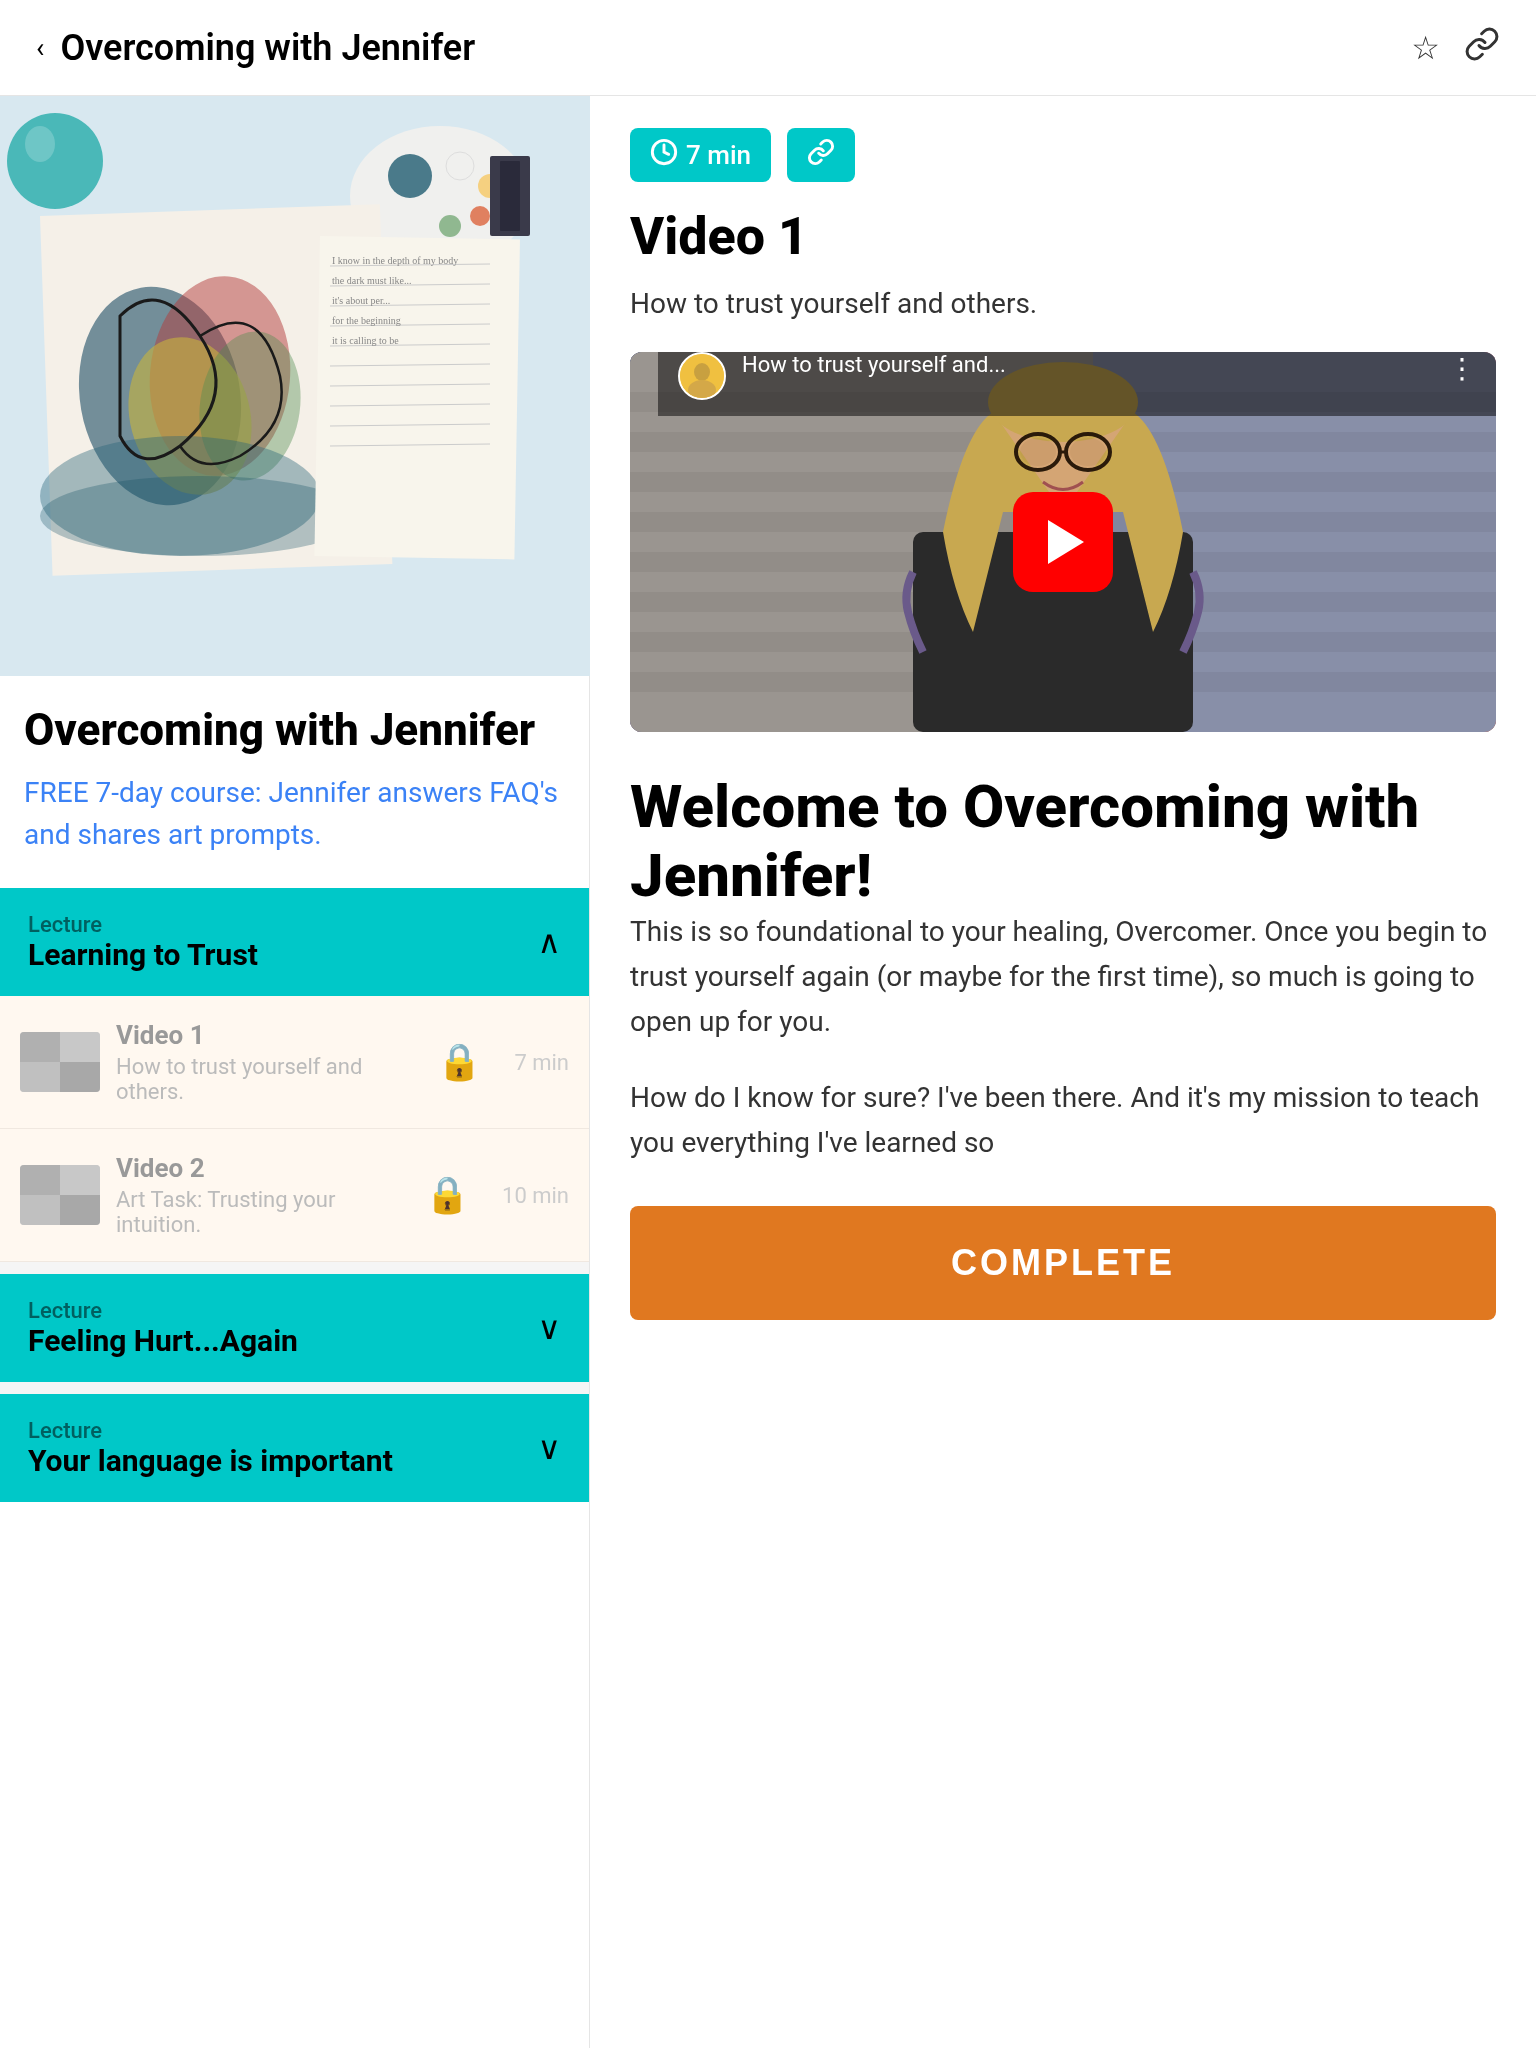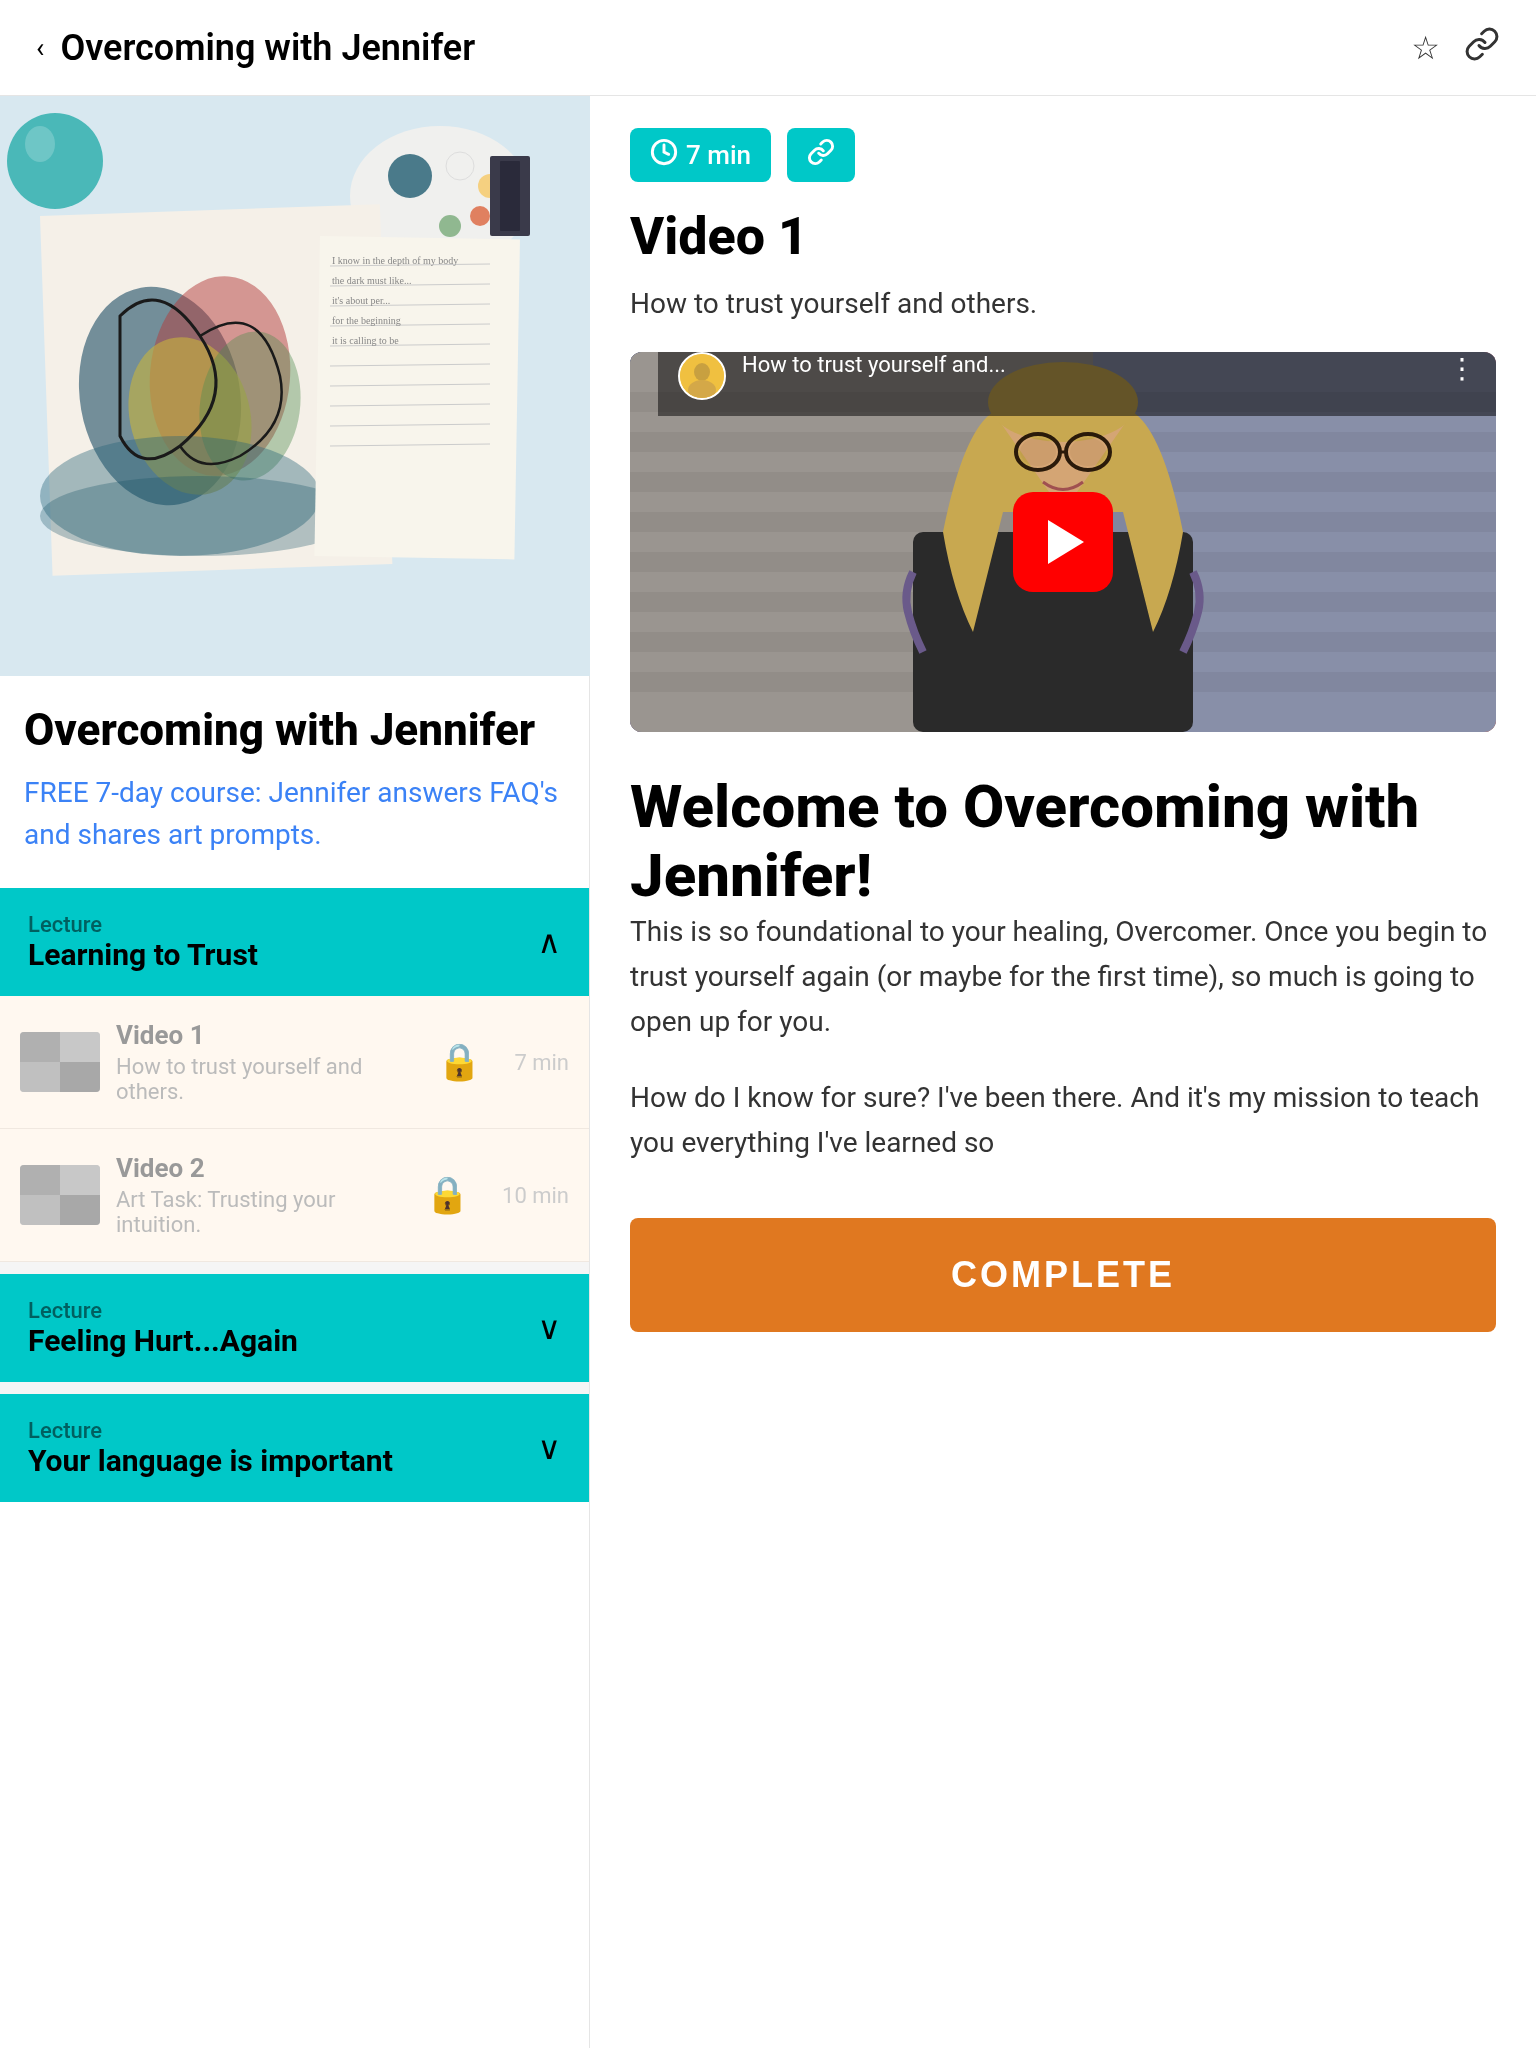--- a/index.html
+++ b/index.html
@@ -322,21 +322,21 @@
       background: #e07820;
       color: #fff;
       border: none;
       border-radius: 8px;
       padding: 36px;
       font-size: 36px;
       font-weight: 700;
       letter-spacing: 3px;
       cursor: pointer;
       text-align: center;
-      margin-top: 20px;
+      margin-top: 8px;
     }
 
     
     .section-divider {
       height: 12px;
       background: #f5f5f5;
     }
   </style>
 </head>
 <body>

